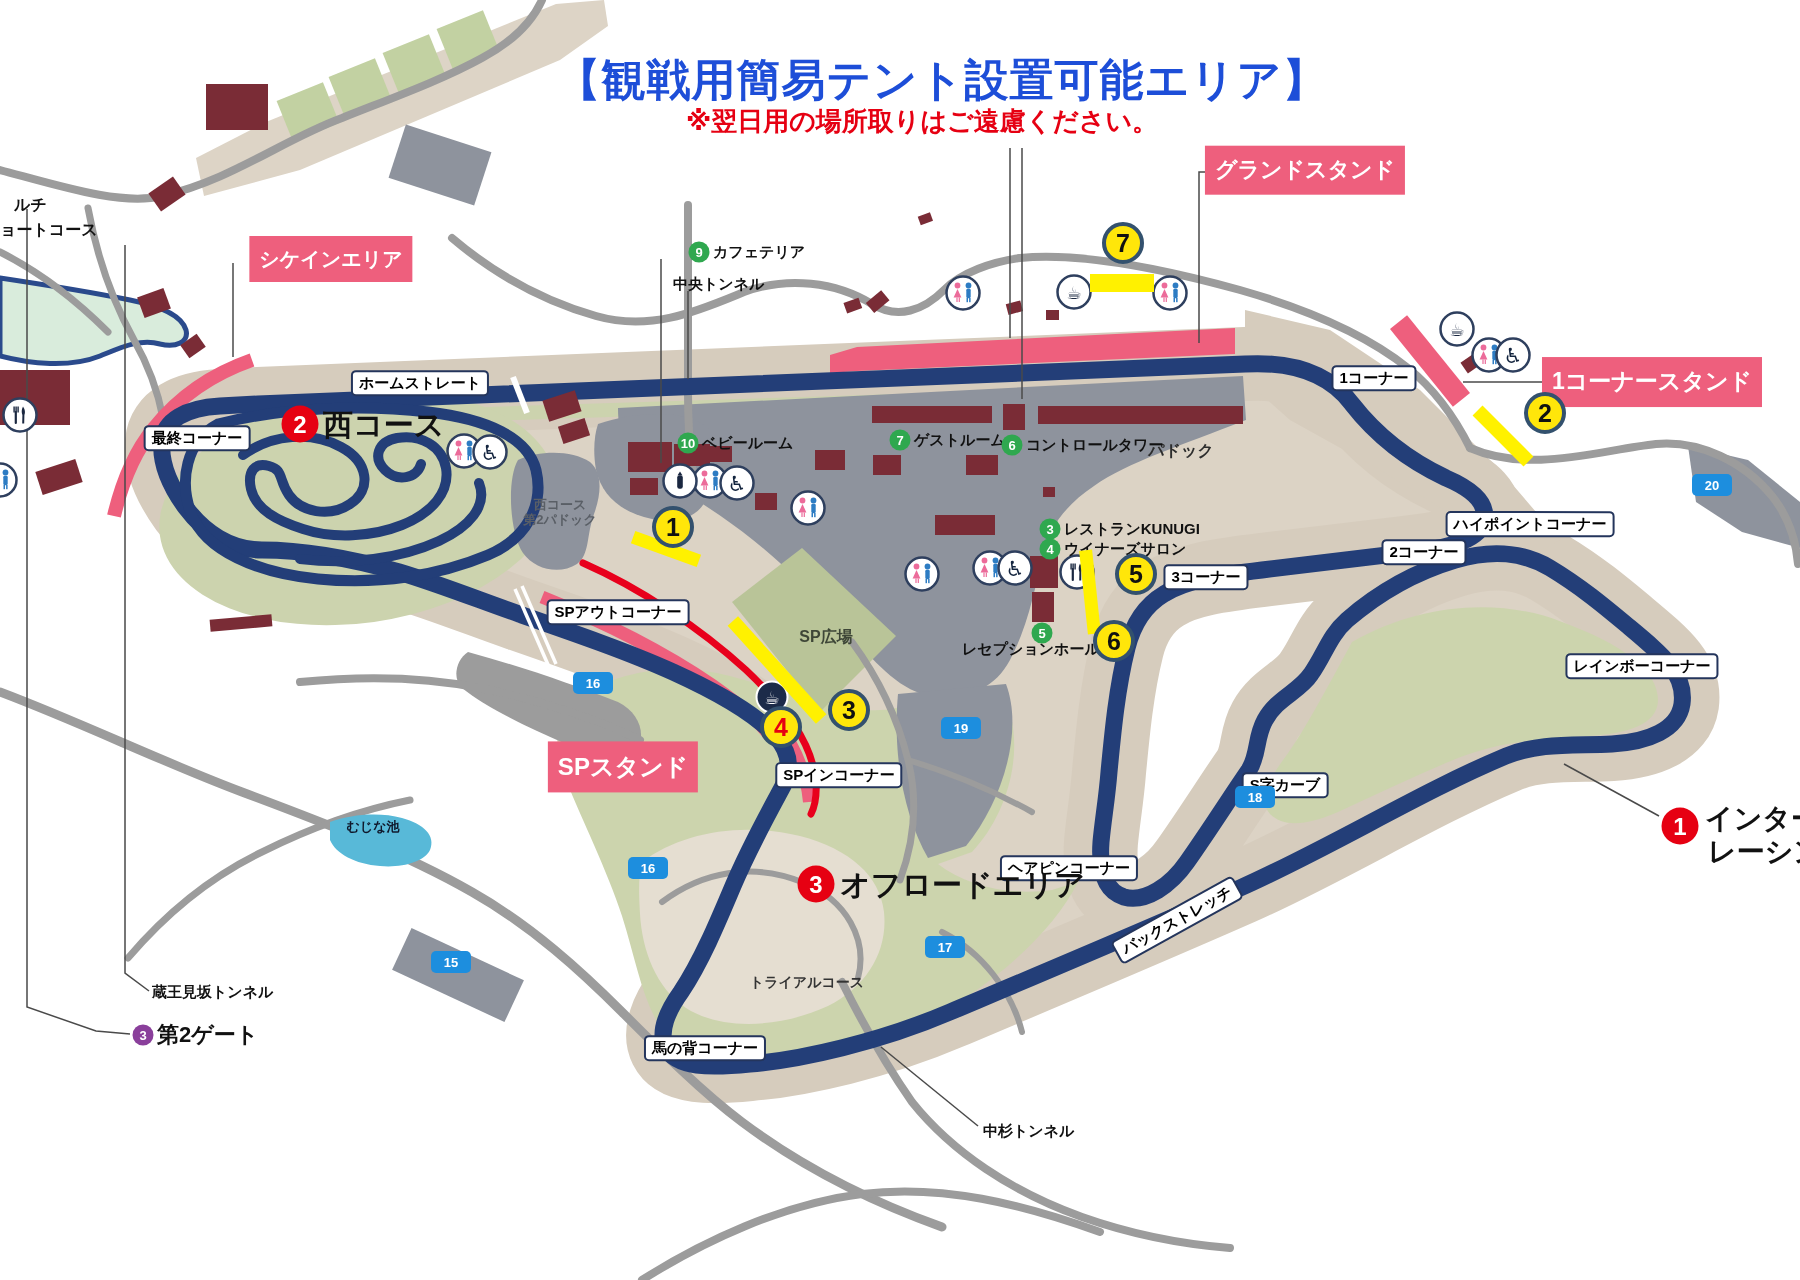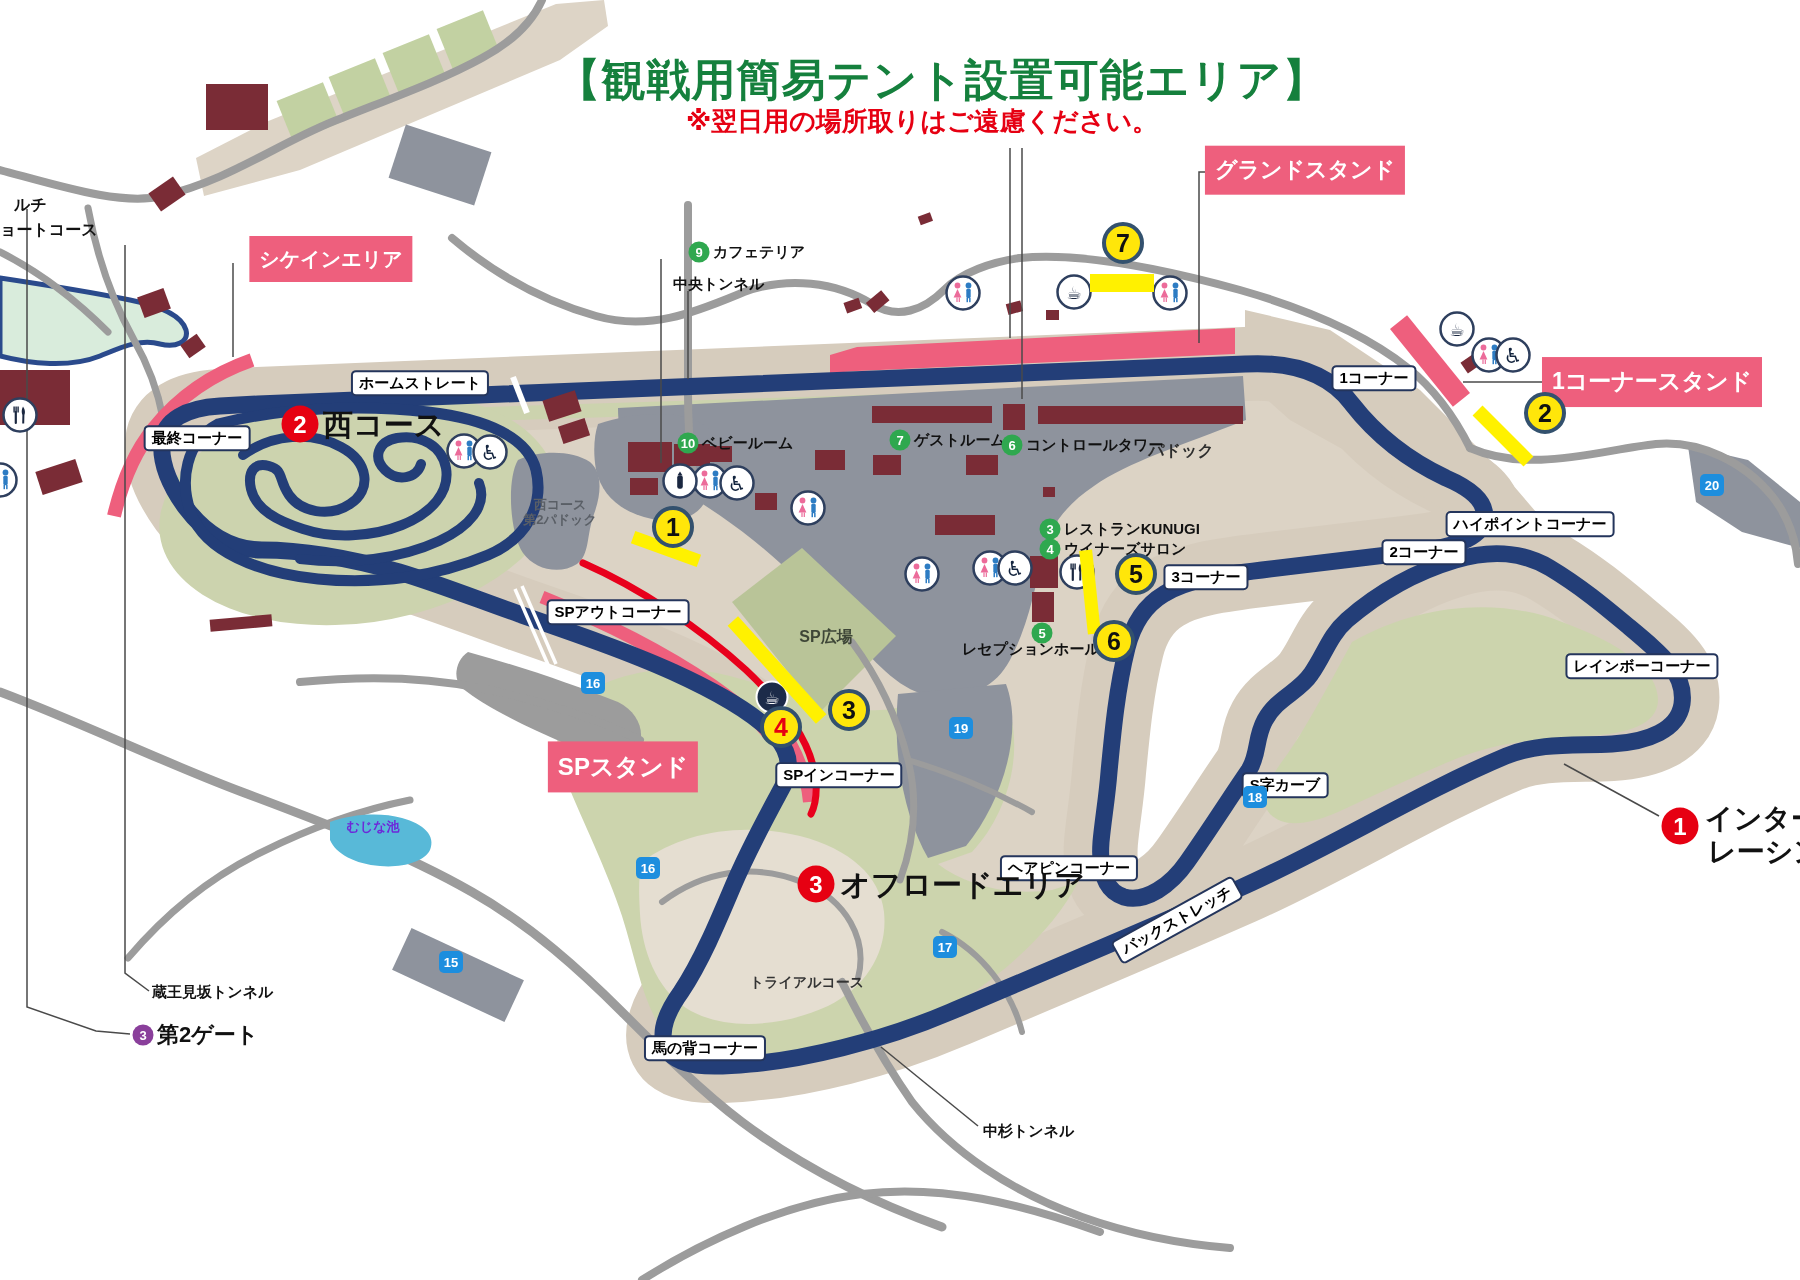--- a/index.html
+++ b/index.html
@@ -14,21 +14,21 @@
              font-size:15px;line-height:1.45;color:#000;}
   .pinkbox{background:#ee5f7d;color:#fff;padding:10px 10px;line-height:1.3;}
   .strip{position:absolute;background:#fff100;}
   .tent{position:absolute;width:42px;height:42px;box-sizing:border-box;border-radius:50%;
         background:#ffe60a;border:4px solid #33516e;display:flex;align-items:center;
         justify-content:center;font-weight:bold;font-size:25px;color:#111;}
   .fac{position:absolute;width:21px;height:21px;border-radius:50%;display:flex;align-items:center;
        justify-content:center;color:#fff;font-weight:bold;font-size:13px;}
   .fac-green{background:#2fa84f;}
   .fac-purple{background:#8a3f9b;}
-  .badge{position:absolute;width:24px;height:22px;border-radius:5px;background:#1d8ede;color:#fff;
+  .badge{position:absolute;width:40px;height:22px;border-radius:5px;background:#1d8ede;color:#fff;
          display:flex;align-items:center;justify-content:center;font-weight:bold;font-size:13px;}
   .redc{position:absolute;border-radius:50%;background:#e60012;color:#fff;display:flex;
         align-items:center;justify-content:center;font-weight:bold;}
   #title-main{font-size:44px;letter-spacing:1px;}
   #title-note{font-size:26px;}
 </style>
 </head>
 <body>
 
 <div id="stage">
@@ -248,21 +248,21 @@
         <use href="#ic-coffee" transform="translate(1074,292)"></use>
         <use href="#ic-coffee" transform="translate(1457,329)"></use>
         <use href="#ic-coffee-dark" transform="translate(772,697)"></use>
         <use href="#ic-restaurant" transform="translate(1077,572)"></use>
         <use href="#ic-restaurant" transform="translate(20,415)"></use>
         <use href="#ic-bottle" transform="translate(680,481)"></use>
       </g>
 </svg>
 
 <div id="overlay">
-  <div class="lbl anch-c" id="title-main" style="left:942px;top:80px;color:#15803d;">【観戦用簡易テント設置可能エリア】</div>
+  <div class="lbl anch-c" id="title-main" style="left:942px;top:80px;color:#1d4ed8;">【観戦用簡易テント設置可能エリア】</div>
   <div class="lbl anch-c" id="title-note" style="left:922px;top:121px;color:#e60012;">※翌日用の場所取りはご遠慮ください。</div>
 <div class="lbl pinkbox anch-c" style="left: 331px; top: 259px; font-size: 20px;">シケインエリア</div>
       <div class="lbl pinkbox anch-c" style="left: 1305px; top: 170px; font-size: 22px;">グランドスタンド</div>
       <div class="lbl pinkbox anch-c" style="left: 1652px; top: 382px; font-size: 23px;">1コーナースタンド</div>
       <div class="lbl pinkbox anch-c" style="left: 623px; top: 767px; font-size: 24px;">SPスタンド</div>
       <div class="lbl cornerbox anch-c" style="left: 420px; top: 383px;">ホームストレート</div>
       <div class="lbl cornerbox anch-c" style="left: 197px; top: 438px;">最終コーナー</div>
       <div class="lbl cornerbox anch-c" style="left: 618px; top: 612px;">SPアウトコーナー</div>
       <div class="lbl cornerbox anch-c" style="left: 808px; top: 775px; margin-left: 31px;">SPインコーナー</div>
       <div class="lbl cornerbox anch-c" style="left: 1374px; top: 378px;">1コーナー</div>
@@ -275,21 +275,21 @@
       <div class="lbl cornerbox anch-c" style="left: 1177px; top: 920px; transform: translate(-50%, -50%) rotate(-29deg);">バックストレッチ</div>
       <div class="lbl cornerbox anch-c" style="left: 705px; top: 1048px;">馬の背コーナー</div>
       <div class="lbl anch-l" style="left: 673px; top: 284px; font-size: 15px; color: rgb(17, 17, 17);">中央トンネル</div>
       <div class="lbl anch-l" style="left: 152px; top: 992px; font-size: 15px; color: rgb(17, 17, 17);">蔵王見坂トンネル</div>
       <div class="lbl anch-l" style="left: 983px; top: 1131px; font-size: 15px; color: rgb(17, 17, 17);">中杉トンネル</div>
       <div class="lbl anch-c" style="left: 1181px; top: 451px; font-size: 16px; color: rgb(45, 45, 45);">パドック</div>
       <div class="lbl anch-c" style="left: 826px; top: 637px; font-size: 16px; color: rgb(62, 70, 55);">SP広場</div>
       <div class="lbl anch-c" style="left: 560px; top: 505px; font-size: 13px; color: rgb(90, 95, 102);">西コース</div>
       <div class="lbl anch-c" style="left: 560px; top: 520px; font-size: 13px; color: rgb(90, 95, 102);">第2パドック</div>
       <div class="lbl anch-c" style="left: 807px; top: 983px; font-size: 14px; color: rgb(51, 51, 51);">トライアルコース</div>
-      <div class="lbl anch-c" style="left: 373px; top: 827px; font-size: 13px; color: #6d28d9;">むじな池</div>
+      <div class="lbl anch-c" style="left: 373px; top: 827px; font-size: 13px; color: #0f172a;">むじな池</div>
       <div class="lbl anch-l" style="left: 14px; top: 205px; font-size: 16px; color: rgb(17, 17, 17);">ルチ</div>
       <div class="lbl anch-l" style="left: 0px; top: 230px; font-size: 16px; color: rgb(17, 17, 17);">ョートコース</div>
       <div class="redc anch-c" style="left: 300px; top: 424px; width: 37px; height: 37px; font-size: 24px; position: absolute; transform: translate(-50%, -50%);">2</div>
       <div class="lbl anch-l" style="left: 323px; top: 425px; font-size: 30px;">西コース</div>
       <div class="redc anch-c" style="left: 816px; top: 884px; width: 37px; height: 37px; font-size: 24px; position: absolute; transform: translate(-50%, -50%);">3</div>
       <div class="lbl anch-l" style="left: 840px; top: 885px; font-size: 30px;">オフロードエリア</div>
       <div class="redc anch-c" style="left: 1680px; top: 826px; width: 37px; height: 37px; font-size: 24px; position: absolute; transform: translate(-50%, -50%);">1</div>
       <div class="lbl anch-l" style="left: 1705px; top: 819px; font-size: 28px;">インター</div>
       <div class="lbl anch-l" style="left: 1708px; top: 852px; font-size: 28px;">レーシン</div>
       <div class="fac fac-green" style="left: 699px; top: 252px; position: absolute; transform: translate(-50%, -50%);">9</div>

